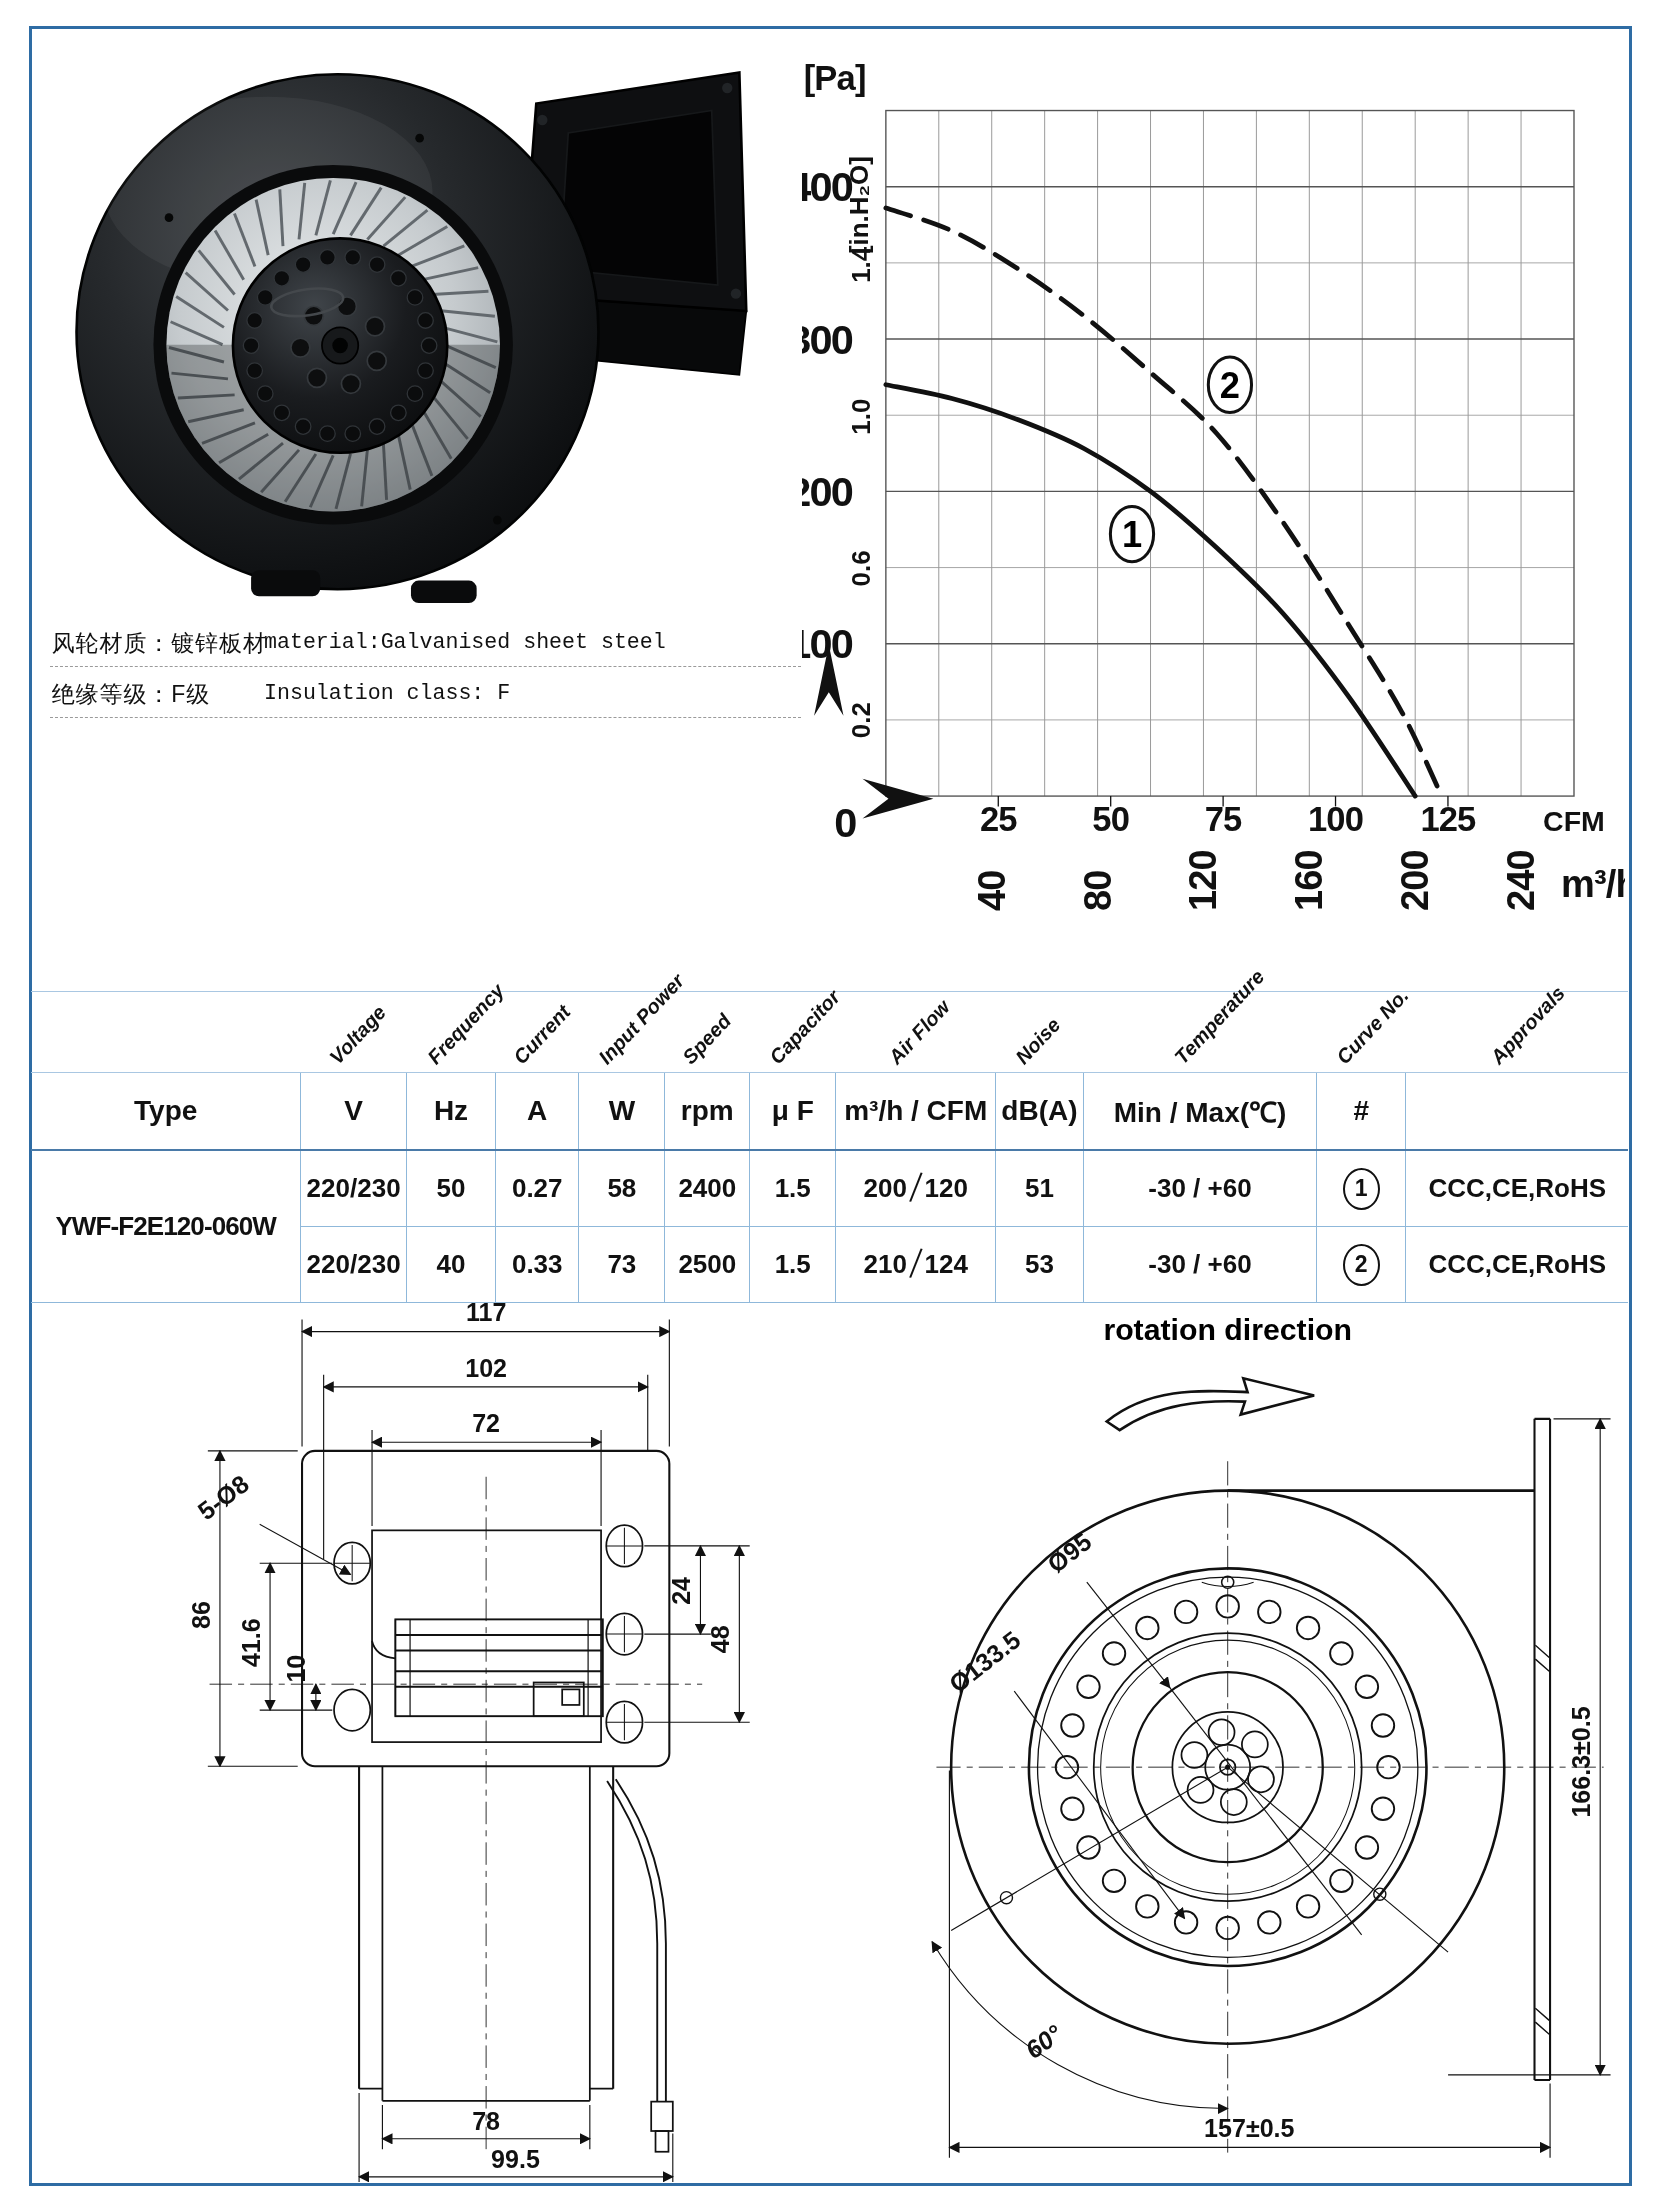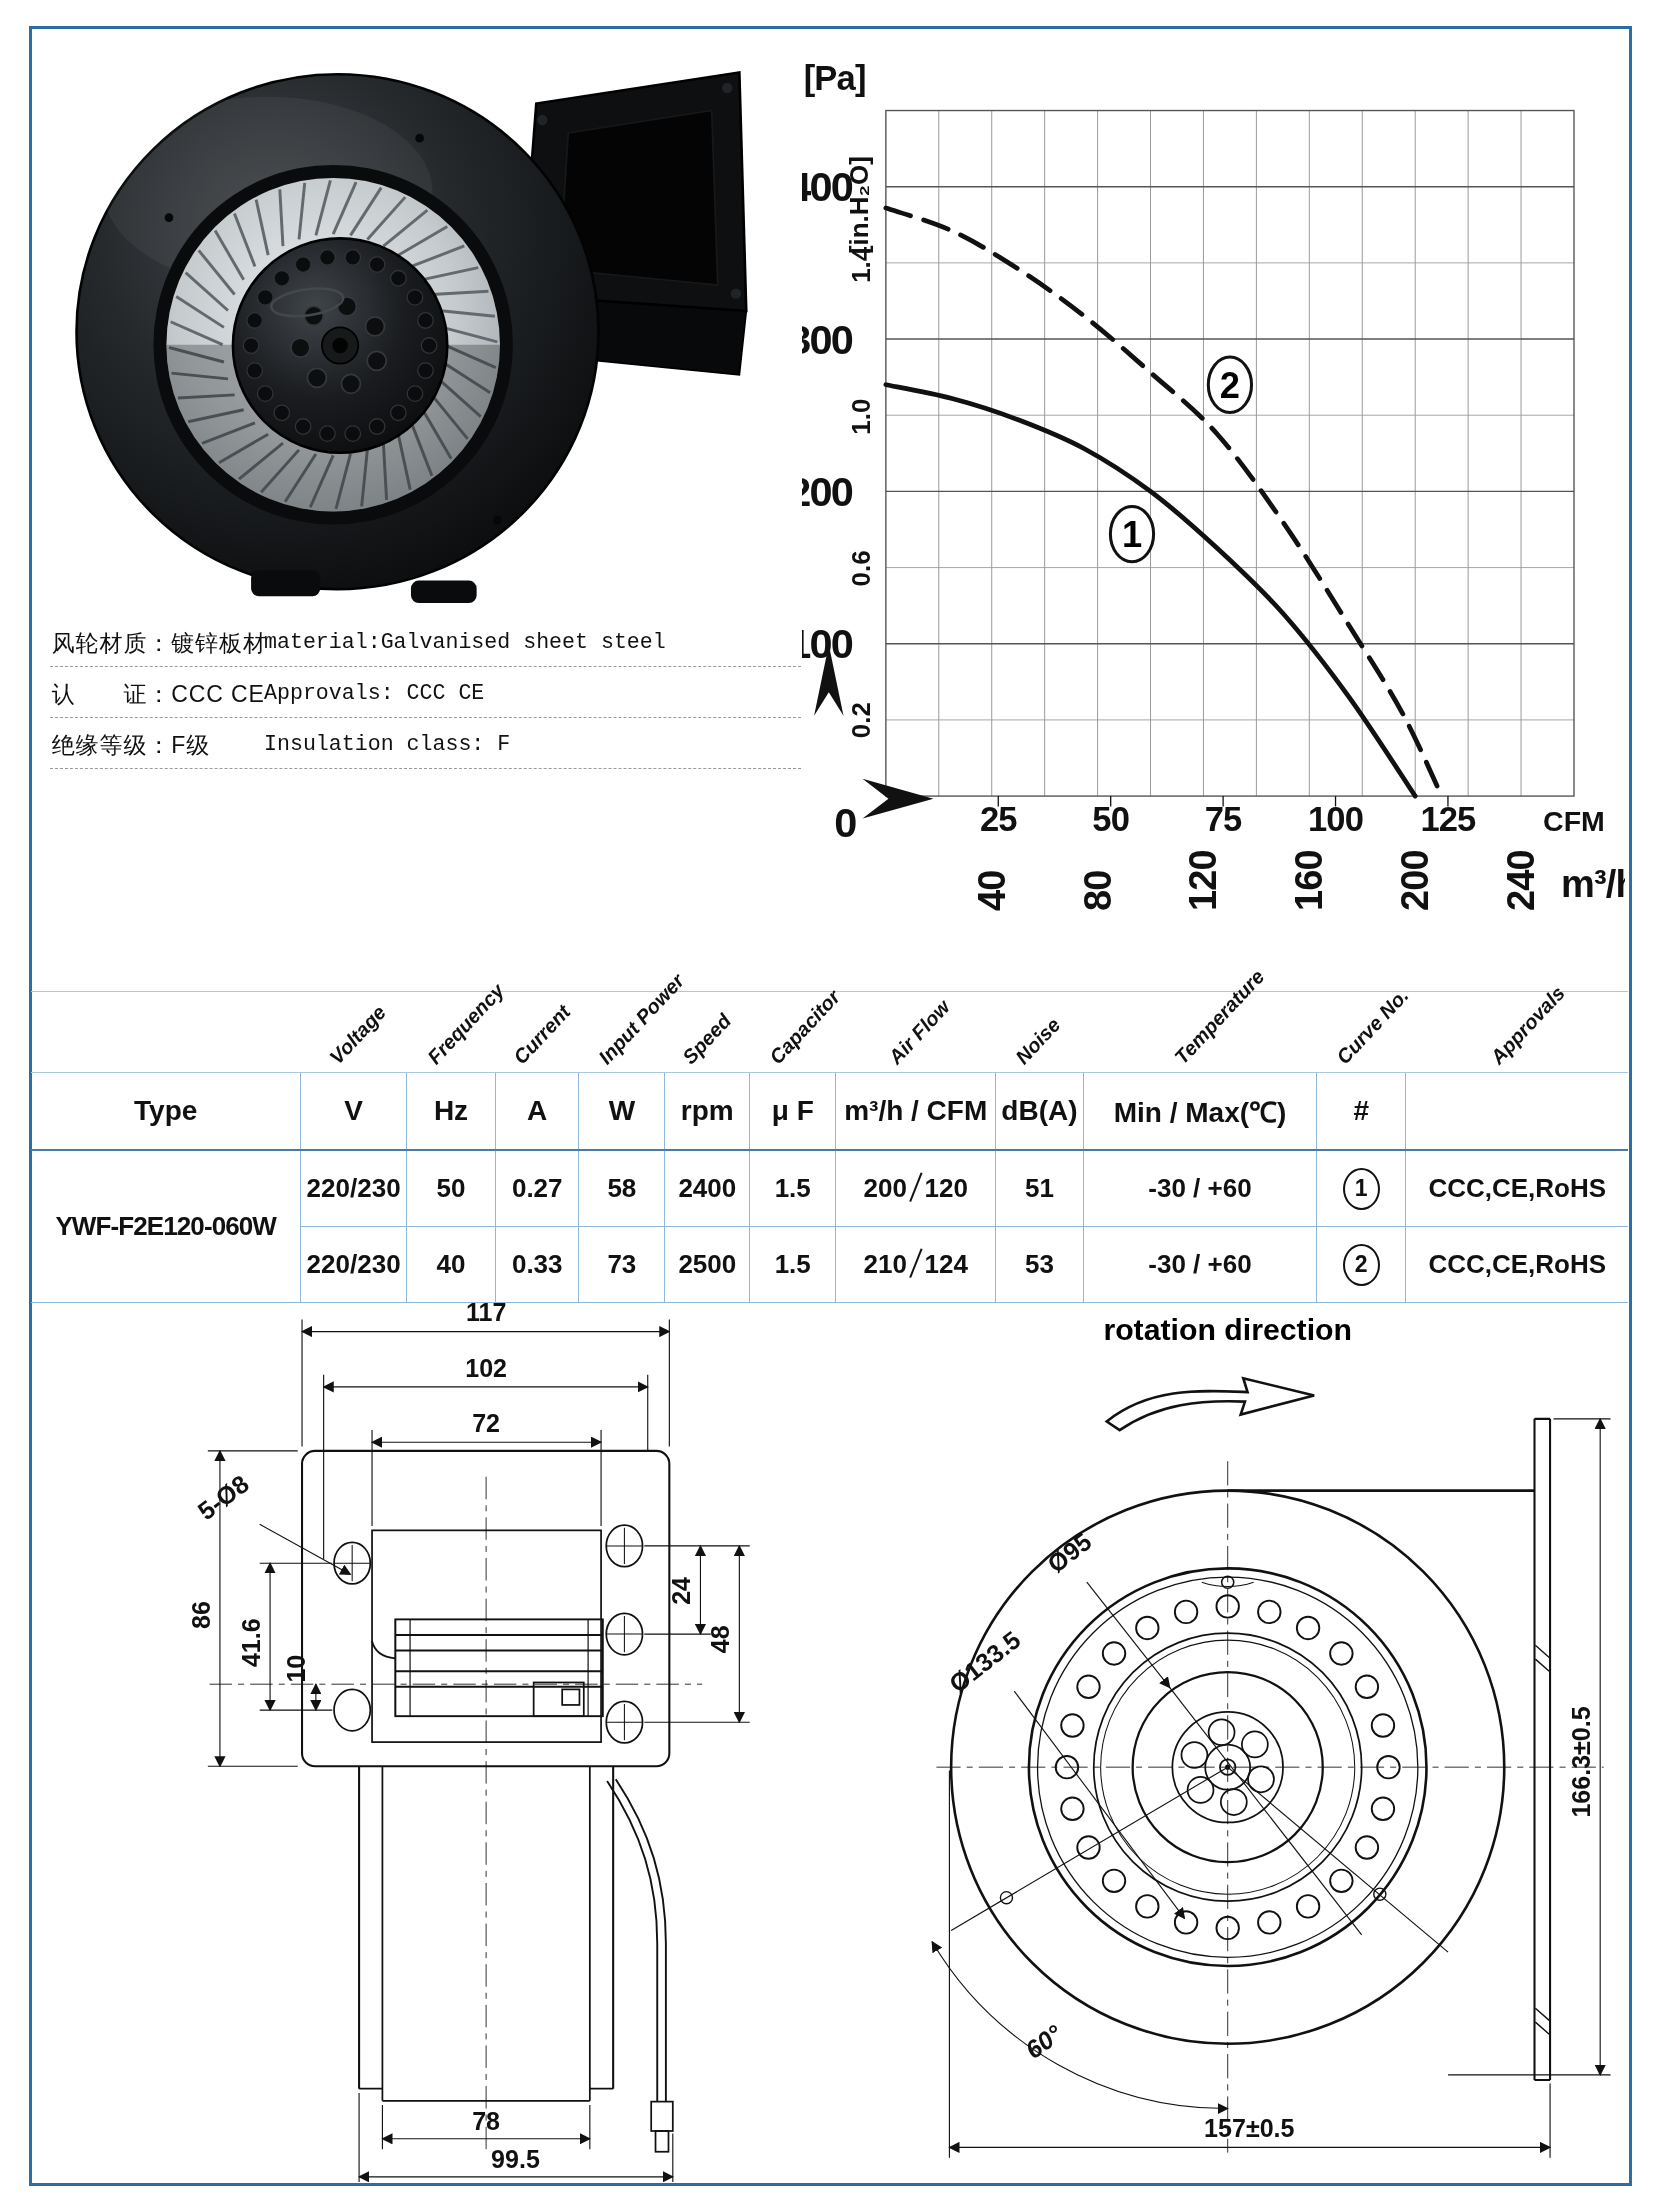--- a/index.html
+++ b/index.html
@@ -245,24 +245,20 @@
     <text class="axis-unit" x="893" y="905" text-anchor="middle">CFM</text>
     <text class="axis-rot" x="878" y="982">m³/h</text>
     <polygon points="31,690 14,772 31,745 48,772" fill="#111"></polygon>
     <polygon points="152,868 70,845 100,868 70,891" fill="#111"></polygon>
   </svg>
 
   <div class="specs">
     <div class="spec-row">
       <span class="spec-zh">风轮材质：镀锌板材</span>
       <span class="spec-en">material:Galvanised sheet steel</span>
-    </div>
-    <div class="spec-row">
-      <span class="spec-zh">认　　证：CCC CE</span>
-      <span class="spec-en">Approvals: CCC  CE</span>
     </div>
     <div class="spec-row">
       <span class="spec-zh">绝缘等级：F级</span>
       <span class="spec-en">Insulation class: F</span>
     </div>
   </div>
 
   <div class="tblwrap">
     <div class="diagband">
       <span class="diag" style="left:19.5%">Voltage</span>

